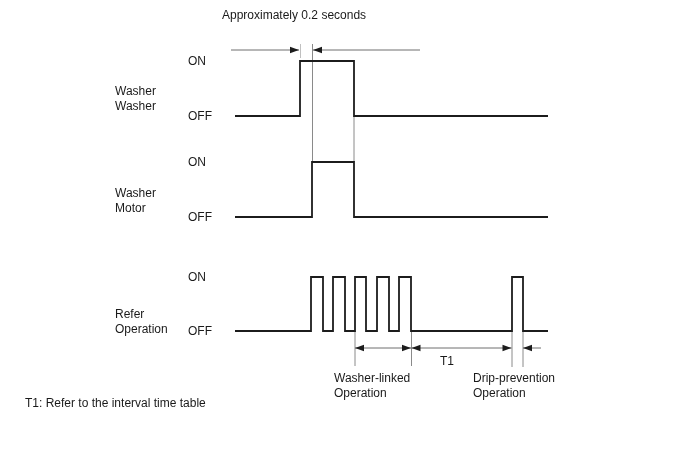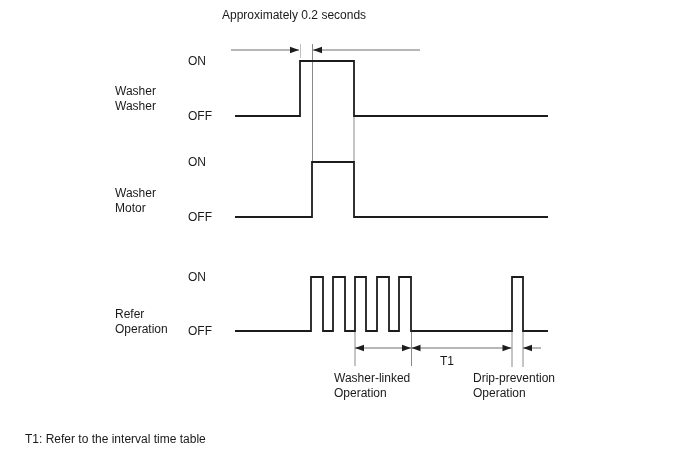--- a/index.html
+++ b/index.html
@@ -73,14 +73,14 @@
 
   <div class="txt" style="left:334px;top:371px">
     <div>Washer-linked</div>
     <div>Operation</div>
   </div>
   <div class="txt" style="left:473px;top:371px">
     <div>Drip-prevention</div>
     <div>Operation</div>
   </div>
 
-  <div class="txt" style="left:25px;top:432px">T1: Refer to the interval time table</div>
+  <div class="txt" style="left:25px;top:396px">T1: Refer to the interval time table</div>
 </div>
 
 </body></html>

